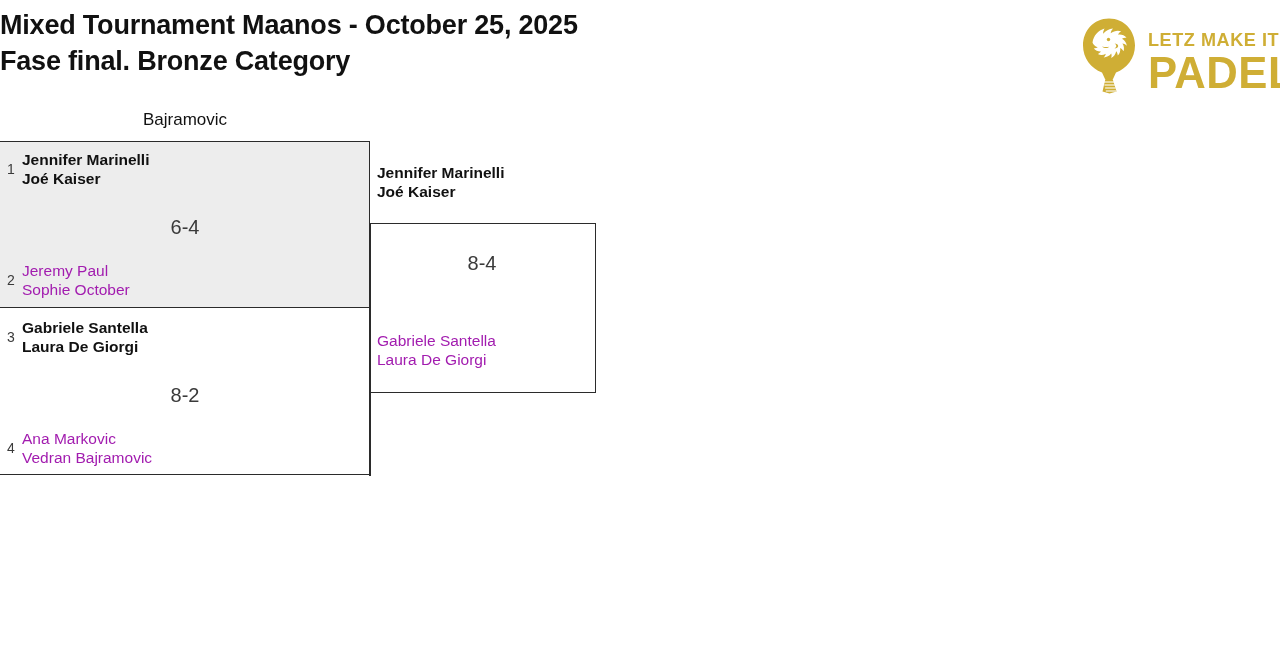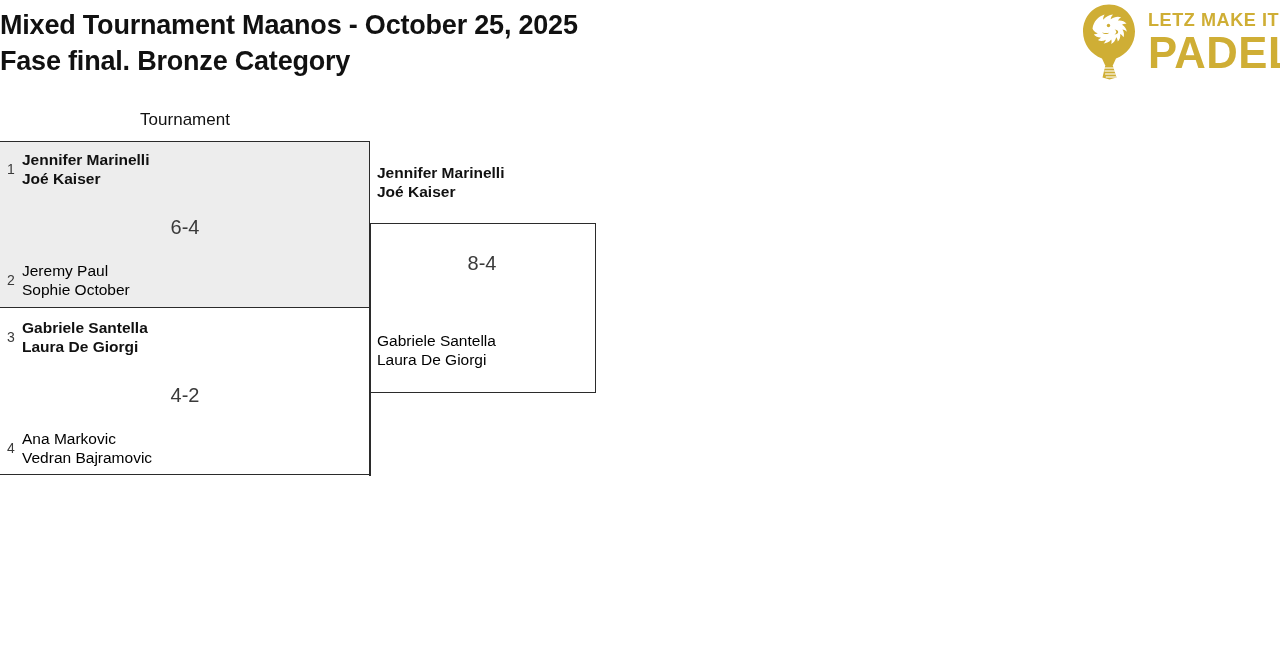--- a/index.html
+++ b/index.html
@@ -24,24 +24,24 @@
     font-weight: 700;
     line-height: 36px;
     letter-spacing: -0.2px;
     color: #111111;
     white-space: nowrap;
   }
 
   
   .logo {
     position: absolute;
-    right: 8px; top: 2px;
+    right: 8px; top: 15px;
     width: 192px; height: 80px;
     display: flex;
-    align-items: center;
+    align-items: flex-end;
     gap: 6px;
   }
   .logo-mark { width: 62px; height: 78px; flex: none; }
   .logo-text { display: flex; flex-direction: column; justify-content: center; line-height: 1; }
   .logo-text-top {
     font-size: 19px;
     font-weight: 700;
     letter-spacing: 0.6px;
     color: #cfae35;
     transform: scaleX(0.95);
@@ -101,21 +101,21 @@
     font-weight: 400;
     color: #3a3a3a;
     width: 22px;
     text-align: center;
     flex: none;
   }
   .players { display: flex; flex-direction: column; }
   .player {
     font-size: 15.5px;
     line-height: 19px;
-    color: #000000;
+    color: #a21caf;
     font-weight: 400;
   }
   .winner .player { font-weight: 700; color: #111111; }
 
   
   #team-sf1-top    { left: 0px;  top: 150px; }
   #team-sf1-bottom { left: 0px;  top: 261px; }
   #team-sf2-top    { left: 0px;  top: 318px; }
   #team-sf2-bottom { left: 0px;  top: 429px; }
 
@@ -172,21 +172,21 @@
           <path d="M22.0 29.5 C24.4 30.2 26.9 30.3 29.3 29.8 C27.6 31.6 24.4 31.5 22.0 29.5 Z"></path>
         </g>
       </svg>
     </span>
     <span class="logo-text">
       <span class="logo-text-top">LETZ MAKE IT</span>
       <span class="logo-text-bottom">PADEL</span>
     </span>
   </div>
 
-  <div class="round-header" id="round-header-semis">Tournament</div>
+  <div class="round-header" id="round-header-semis">Bajramovic</div>
 
   <div class="match shaded" id="match-sf1"></div>
   <div class="match" id="match-sf2"></div>
   <div class="match" id="match-final"></div>
   <div id="connector-final-lower"></div>
 
   <div class="team winner" id="team-sf1-top">
     <span class="seed">1</span>
     <span class="players">
       <span class="player">Jennifer Marinelli</span>
@@ -209,21 +209,21 @@
       <span class="player">Laura De Giorgi</span>
     </span>
   </div>
   <div class="team" id="team-sf2-bottom">
     <span class="seed">4</span>
     <span class="players">
       <span class="player">Ana Markovic</span>
       <span class="player">Vedran Bajramovic</span>
     </span>
   </div>
-  <div class="score" id="score-sf2">4-2</div>
+  <div class="score" id="score-sf2">8-2</div>
 
   <div class="team winner" id="team-final-top">
     <span class="players">
       <span class="player">Jennifer Marinelli</span>
       <span class="player">Joé Kaiser</span>
     </span>
   </div>
   <div class="team" id="team-final-bottom">
     <span class="players">
       <span class="player">Gabriele Santella</span>

